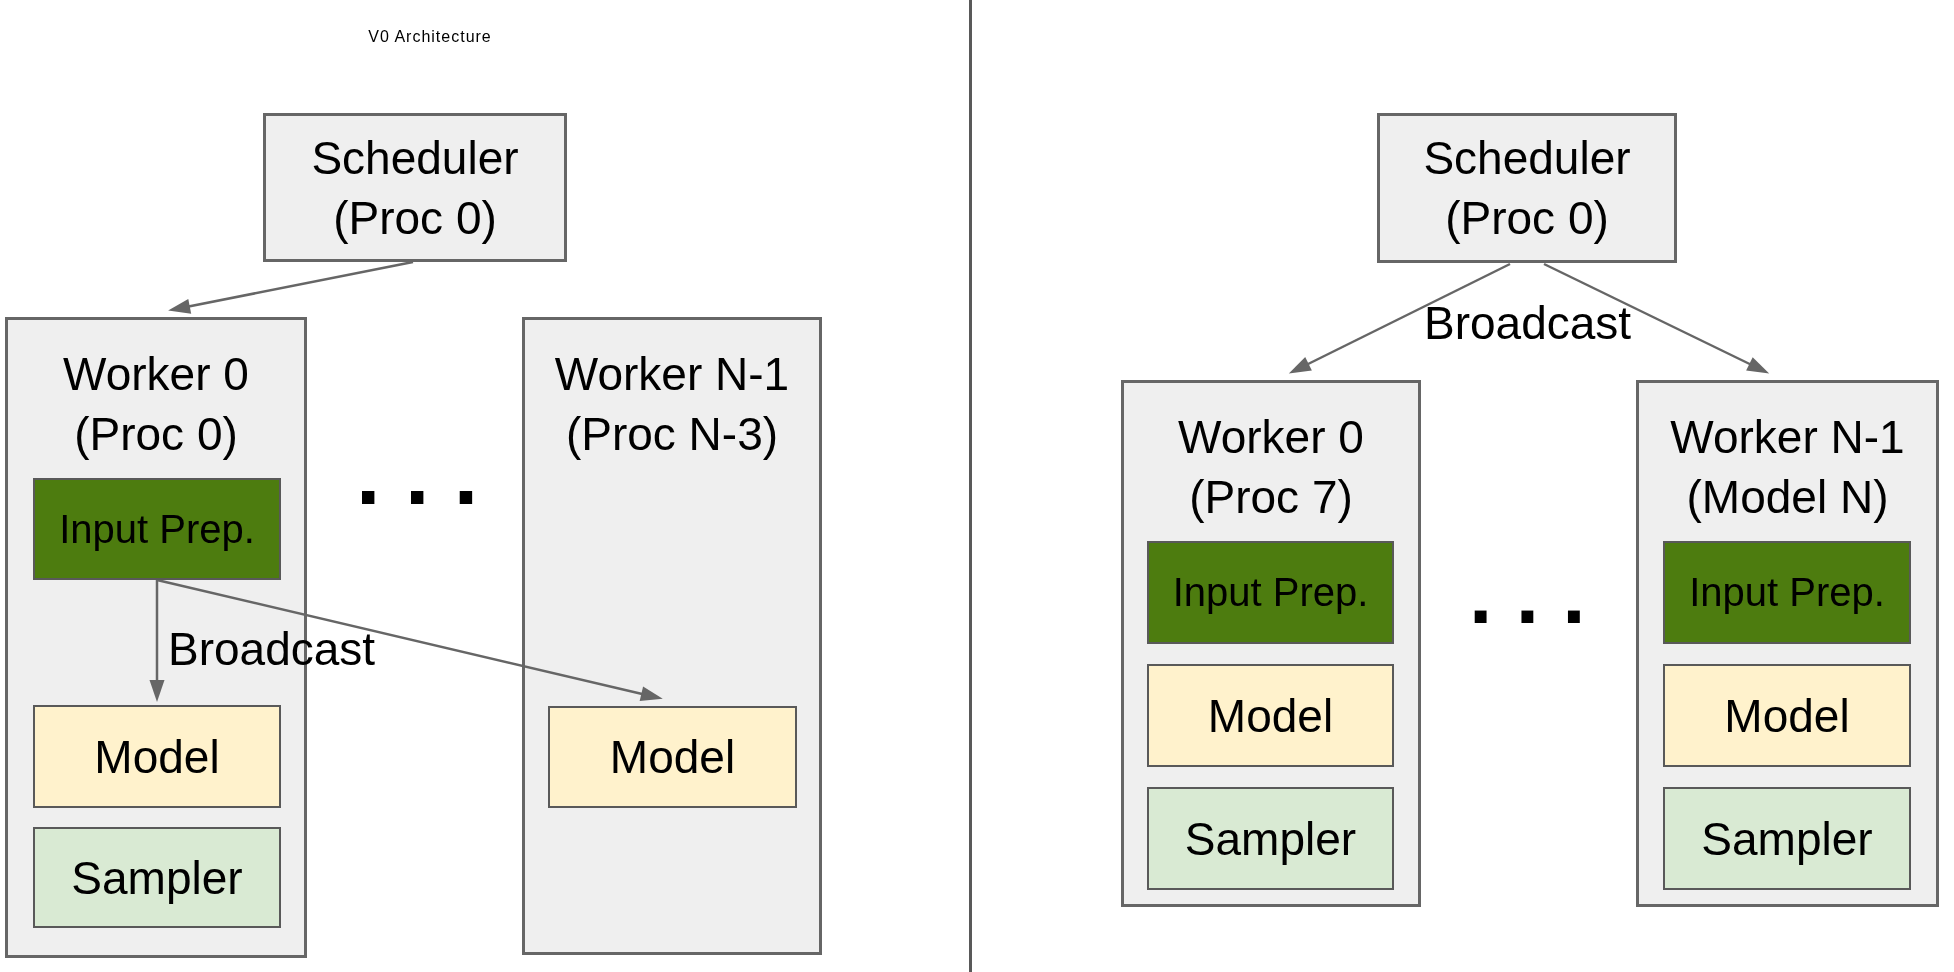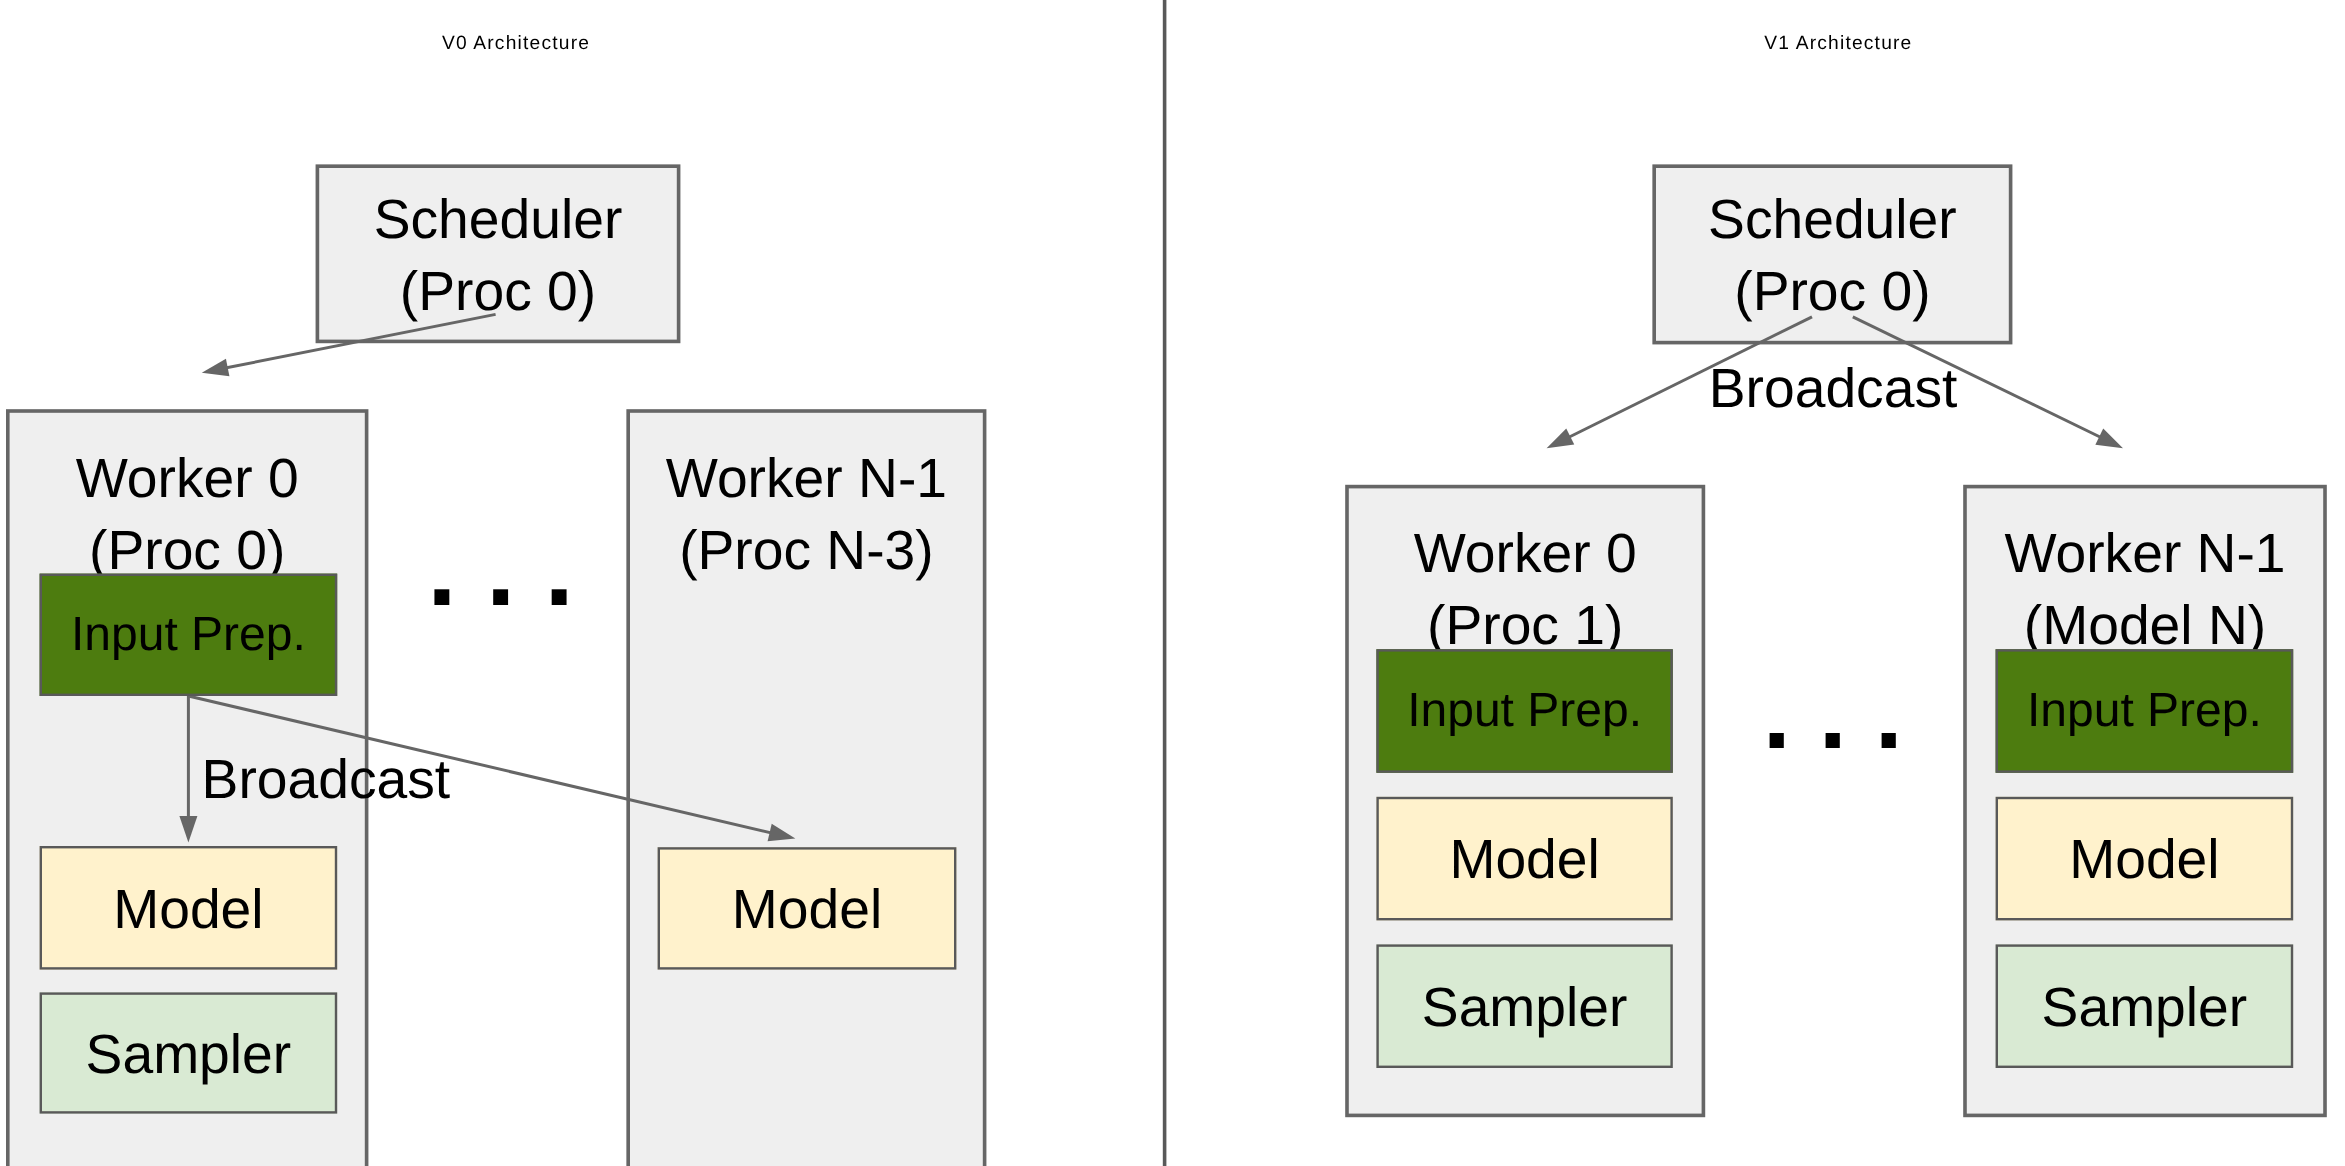--- a/index.html
+++ b/index.html
@@ -6,21 +6,21 @@
   body{width:1954px;height:972px;overflow:hidden;position:relative;
        font-family:"Liberation Sans", sans-serif;color:#000;}
   .canvas{position:absolute;left:0;top:0;width:1954px;height:972px;}
 
   .panel-title{position:absolute;top:2px;width:500px;text-align:center;
 ystem    font-size:64px;letter-spacing:1px;line-height:70px;color:#000;}
 
   .gray-box{position:absolute;background:#efefef;border:3px solid #666666;
     box-sizing:border-box;z-index:1;}
   .two-line{display:flex;flex-direction:column;align-items:center;
-    font-size:46px;line-height:60px;text-align:center;margin-top:24px;}
+    font-size:46px;line-height:60px;text-align:center;}
   .sched{justify-content:center;}
   .worker{justify-content:flex-start;padding-top:24px;}
 
   .sub-box{position:absolute;border:2.5px solid #595959;box-sizing:border-box;
     display:flex;align-items:center;justify-content:center;
     font-size:46px;z-index:3;}
   .ip{background:#4d7c0f;font-size:40px;}
   .model{background:#fff2cc;}
   .sampler{background:#d9ead3;}
 
@@ -64,32 +64,31 @@
     <div>Worker N-1</div>
     <div>(Proc N-3)</div>
   </div>
 
   <div class="sub-box model" style="left:548px;top:706px;width:249px;height:102px;">Model</div>
 
   <div class="bcast" style="left:168px;top:622px;">Broadcast</div>
 
   <div class="dots dots-left" style="left:356px;top:430px;">. . .</div>
 
-  <div class="panel-title" style="left:1282px;">V1 Architecture</div>
 
   <div class="gray-box two-line sched" style="left:1377px;top:113px;width:300px;height:150px;">
     <div>Scheduler</div>
     <div>(Proc 0)</div>
   </div>
 
   <div class="bcast" style="left:1424px;top:296px;">Broadcast</div>
 
   <div class="gray-box two-line worker" style="left:1121px;top:380px;width:300px;height:527px;">
     <div>Worker 0</div>
-    <div>(Proc 1)</div>
+    <div>(Proc 7)</div>
   </div>
 
   <div class="sub-box ip" style="left:1147px;top:541px;width:247px;height:103px;">Input Prep.</div>
   <div class="sub-box model" style="left:1147px;top:664px;width:247px;height:103px;">Model</div>
   <div class="sub-box sampler" style="left:1147px;top:787px;width:247px;height:103px;">Sampler</div>
 
   <div class="gray-box two-line worker" style="left:1636px;top:380px;width:303px;height:527px;">
     <div>Worker N-1</div>
     <div>(Model N)</div>
   </div>

